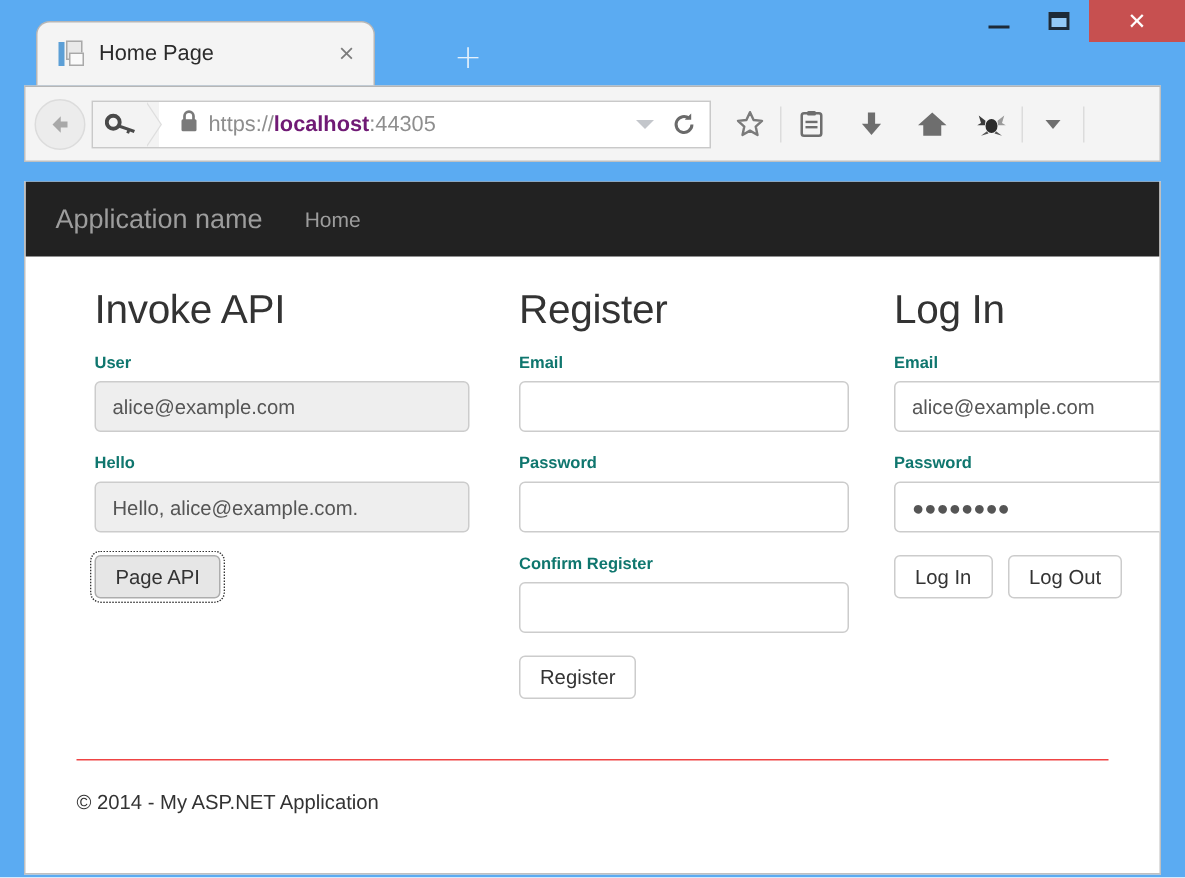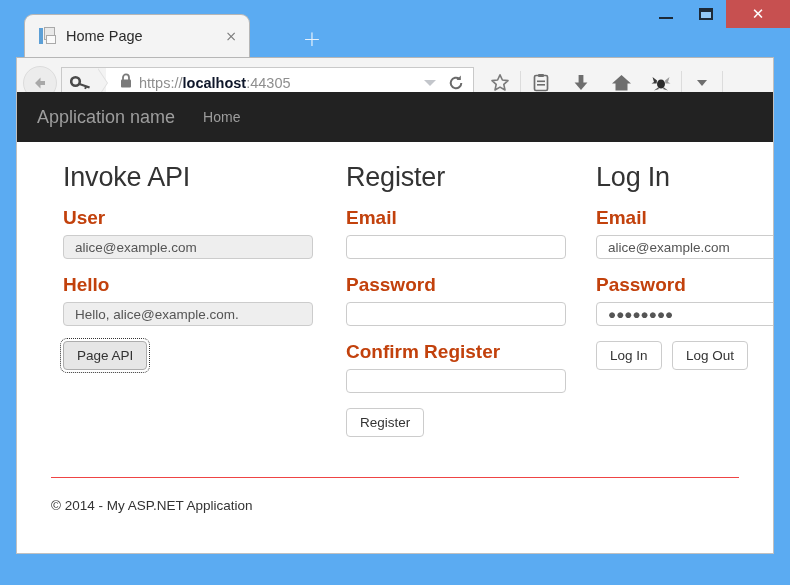--- a/index.html
+++ b/index.html
@@ -145,21 +145,21 @@
     border-left: 10px solid #dedede;
   }
   .key-glyph { width: 22px; height: 16px; position: relative; z-index: 2; }
 
   #lock-icon { flex: 0 0 auto; margin: 0 7px 0 14px; }
   #url-text {
     flex: 1 1 auto;
     font-size: 14.5px; color: #8e8e8e;
     white-space: nowrap; overflow: hidden;
   }
-  #url-text .host { color: #0f172a; font-weight: bold; }
+  #url-text .host { color: #701a75; font-weight: bold; }
   #url-actions {
     flex: 0 0 auto; display: flex; align-items: center;
     height: 30px; padding-right: 4px;
   }
   .url-act {
     width: 26px; height: 26px;
     display: flex; align-items: center; justify-content: center;
   }
   .caret-down {
     width: 0; height: 0;
@@ -182,21 +182,21 @@
     border-top: 6px solid #6e6e6e;
   }
   #menu-btn { width: 44px; }
   .ham-bar {
     width: 20px; height: 3px; background: #9a9a9a;
     border-radius: 1px; margin: 2px 0;
   }
 
   
   #viewport {
-    position: absolute; left: 16px; top: 92px;
+    position: absolute; left: 16px; top: 121px;
     width: 758px; height: 462px;
     background: #ffffff;
     border: 1px solid #c0c0c0;
     border-top: none;
     overflow: hidden;
   }
 
   #navbar {
     height: 50px;
     background: #222222;
@@ -224,27 +224,27 @@
   .col-login { width: 220px; }
 
   .col h2 {
     margin: 0 0 14px 0;
     font-size: 27px; font-weight: normal;
     color: #333333;
     letter-spacing: -0.2px;
   }
   .flabel {
     display: block;
-    font-size: 19px; font-weight: bold;
-    color: #c2410c;
+    font-size: 11px; font-weight: bold;
+    color: #0f766e;
     margin-bottom: 6px;
   }
   .fgroup { margin-bottom: 15px; }
   .finput {
-    display: block; width: 100%; height: 24px;
+    display: block; width: 100%; height: 34px;
     padding: 6px 11px;
     font-size: 13.5px; color: #555555;
     font-family: "Liberation Sans", sans-serif;
     background: #ffffff;
     border: 1px solid #cccccc;
     border-radius: 4px;
     outline: none;
   }
   .finput.readonly { background: #eeeeee; }
   .finput::placeholder { color: #999999; }

